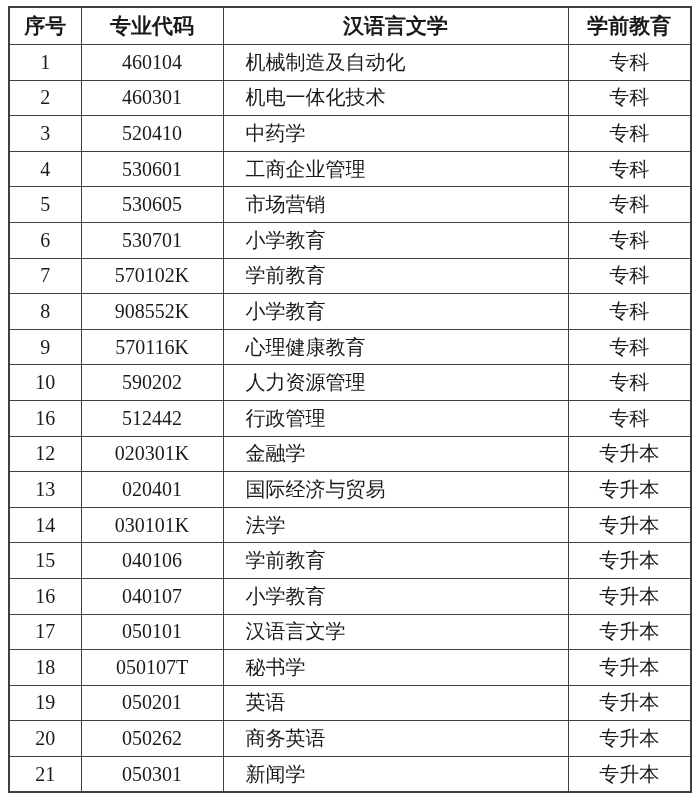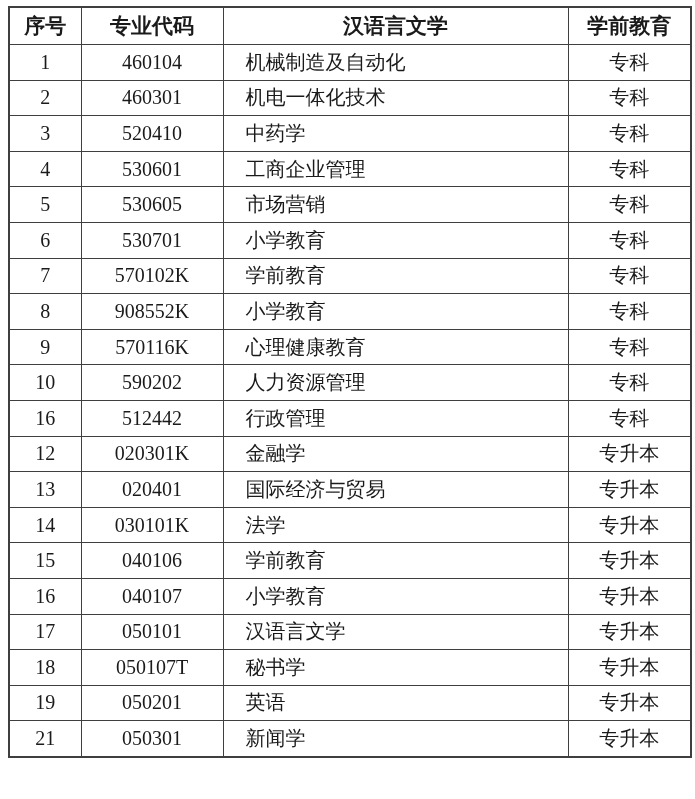--- a/index.html
+++ b/index.html
@@ -185,20 +185,26 @@
           <td class="name">秘书学</td>
           <td>专升本</td>
         </tr>
         <tr>
           <td>19</td>
           <td>050201</td>
           <td class="name">英语</td>
           <td>专升本</td>
         </tr>
         <tr>
+          <td>20</td>
+          <td>050262</td>
+          <td class="name">商务英语</td>
+          <td>专升本</td>
+        </tr>
+        <tr>
           <td>21</td>
           <td>050301</td>
           <td class="name">新闻学</td>
           <td>专升本</td>
         </tr>
       </tbody>
   </table>
 </div>
 
 </body></html>

